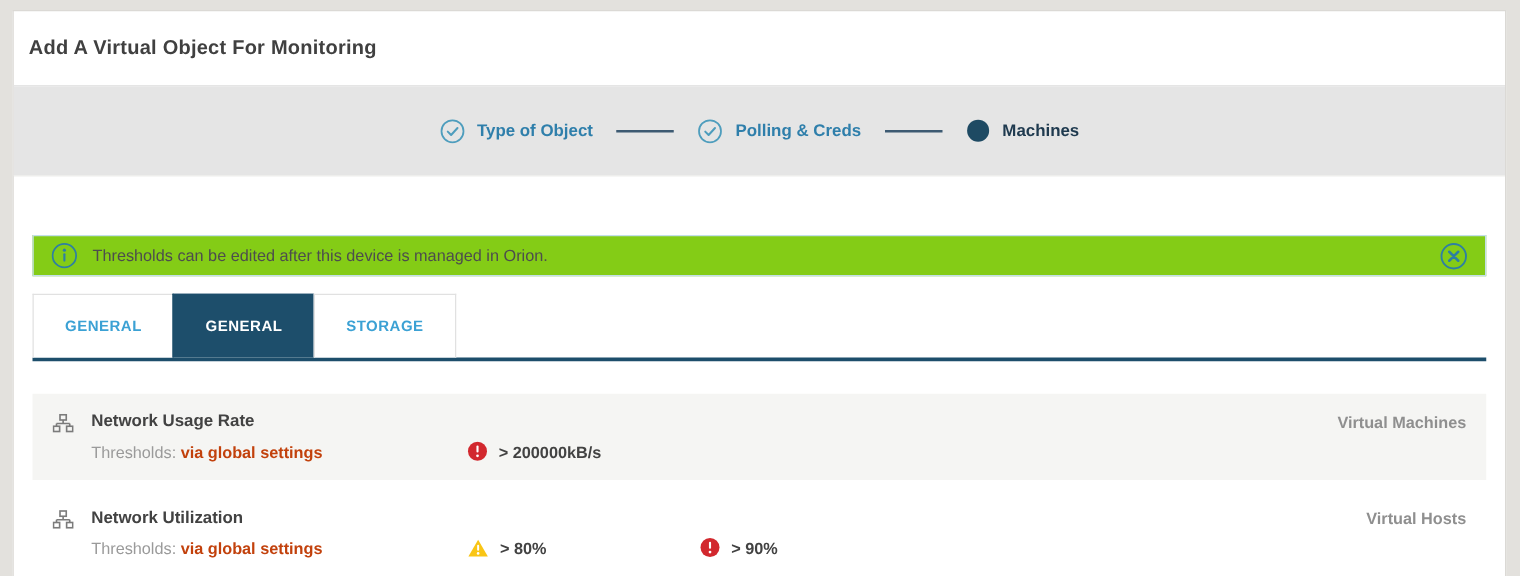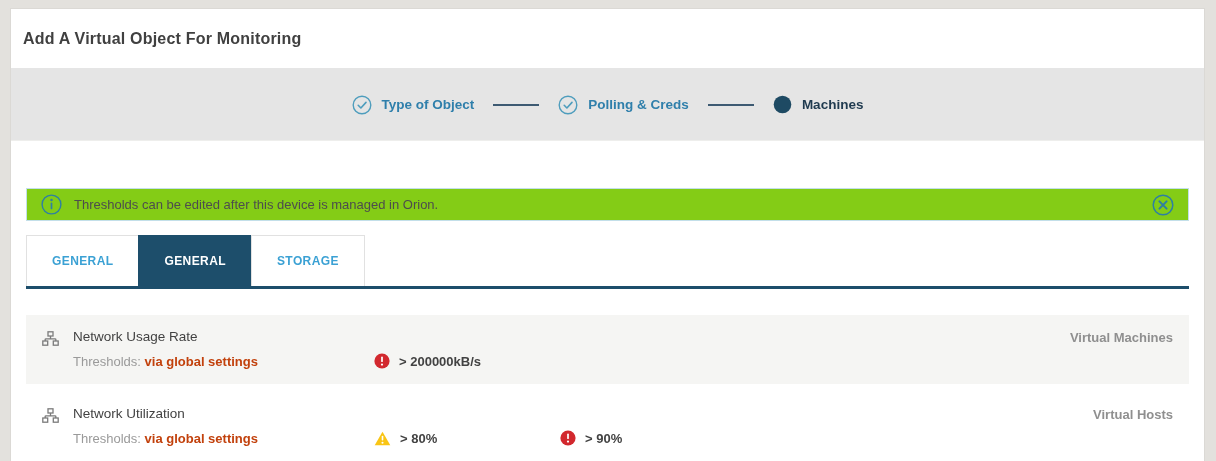--- a/index.html
+++ b/index.html
@@ -41,21 +41,21 @@
          cursor:pointer; }
   .tab:last-of-type { border-right:1px solid #e1e1e1; }
   .tab.active { background:#1d4e6b; color:#ffffff; border-color:#1d4e6b; }
 
   
   .rows { margin-top:26px; }
   .row { display:flex; align-items:flex-start; padding:14px 16px 15px 16px; margin-bottom:8px; }
   .row.alt { background:#f5f5f3; }
   .row-icon { margin-top:2px; flex:0 0 auto; }
   .row-main { flex:1; margin-left:14px; }
-  .row-title { font-size:13.5px; font-weight:400; color:#424242; }
+  .row-title { font-size:13.5px; font-weight:700; color:#424242; }
   .row-sub { display:flex; align-items:center; margin-top:9px; font-size:13px; }
   .th-text { width:301px; color:#9a9a9a; }
   .th-text b { color:#c2410c; }
   .th-cell { display:flex; align-items:center; gap:9px; font-weight:700; color:#424242; }
   .th-warn { width:186px; }
   .row-target { font-size:13px; font-weight:700; color:#8f8f8f; margin-top:1px; }
 
   svg { display:block; }
 </style>
 </head>

